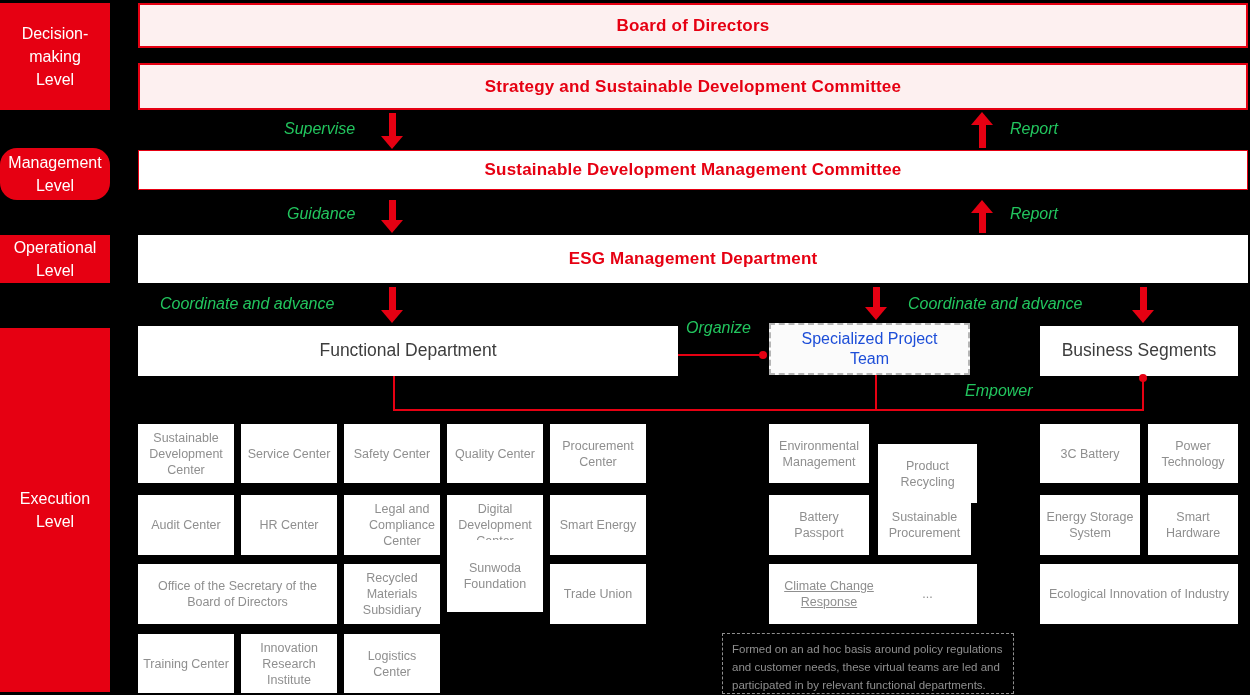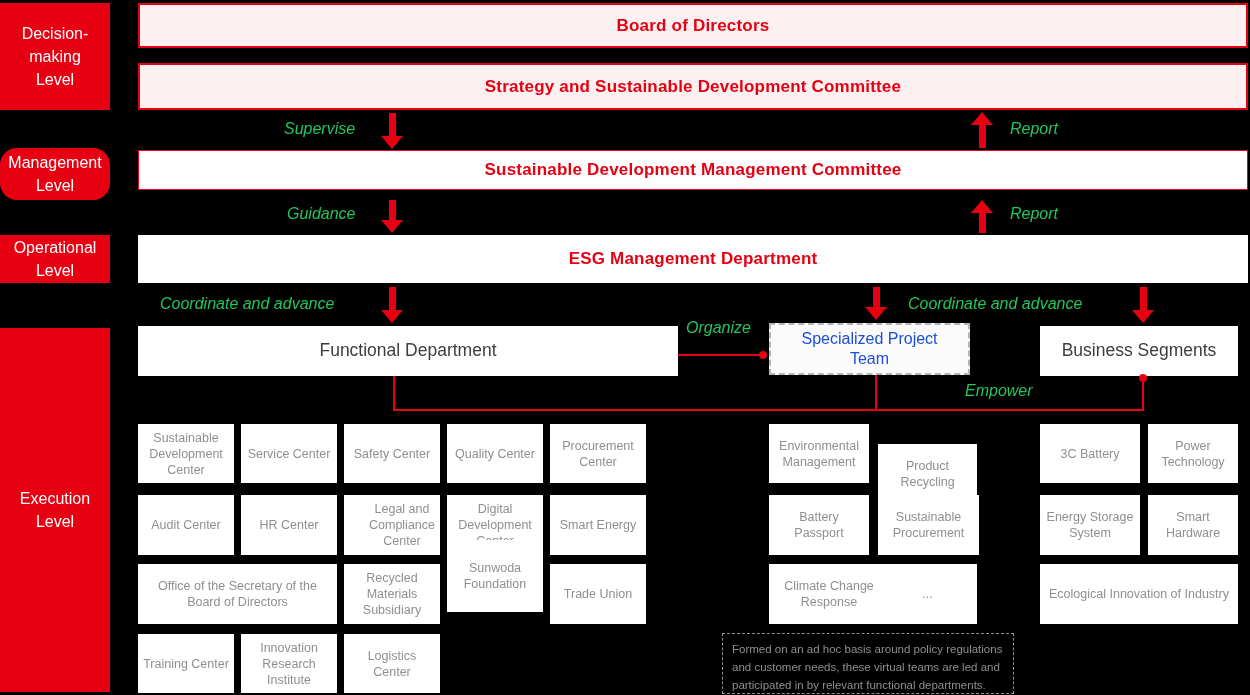--- a/index.html
+++ b/index.html
@@ -197,24 +197,24 @@
 
   <div class="unit" style="left:769px;top:424px;width:100px;height:59px;">
       <span>Environmental Management</span>
     </div>
   <div class="unit" style="left:878px;top:424px;width:99px;height:59px;margin-top:20px;">
       <span>Product Recycling</span>
     </div>
   <div class="unit" style="left:769px;top:495px;width:100px;height:60px;">
       <span>Battery Passport</span>
     </div>
-  <div class="unit" style="left:878px;top:495px;width:101px;height:60px;">
+  <div class="unit" style="left:878px;top:495px;width:93px;height:60px;">
       <span>Sustainable Procurement</span>
     </div>
-  <div class="unit" style="left:769px;top:564px;width:120px;height:60px;">
+  <div class="unit" style="left:769px;top:564px;width:120px;height:60px;text-decoration:underline;">
       <span>Climate Change Response</span>
     </div>
   <div class="unit" style="left:878px;top:564px;width:99px;height:60px;">
       <span>...</span>
     </div>
 
   <div class="note" style="left:722px;top:633px;width:292px;height:61px;"><span>Formed on an ad hoc basis around policy regulations and customer needs, these virtual teams are led and participated in by relevant functional departments.</span></div>
 
   <div class="unit" style="left:1040px;top:424px;width:100px;height:59px;">
       <span>3C Battery</span>

